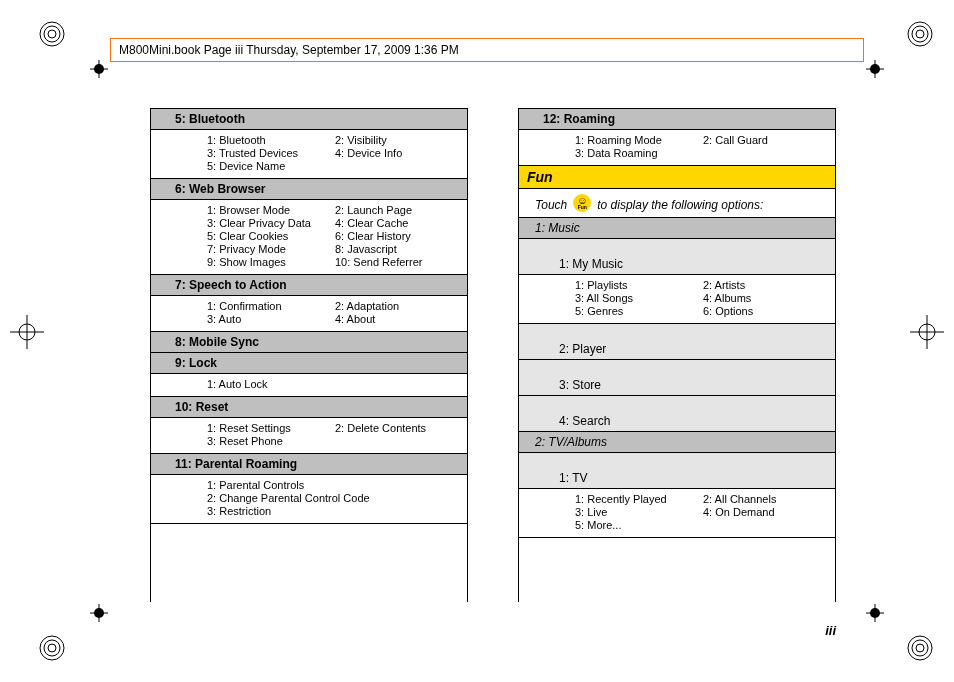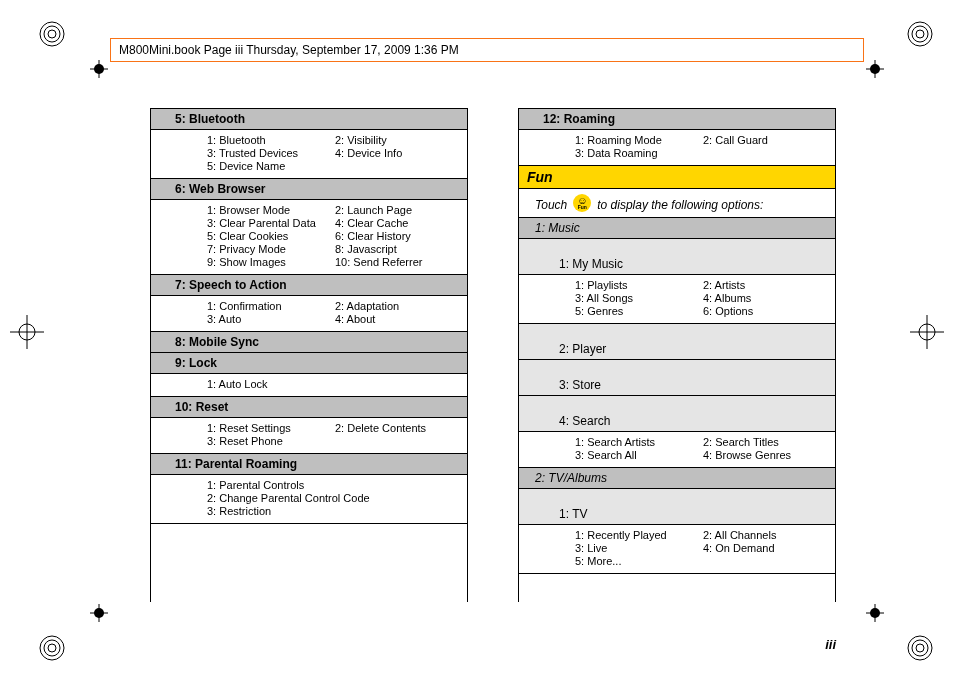--- a/index.html
+++ b/index.html
@@ -44,21 +44,21 @@
     width: 18px; height: 18px; border-radius: 50%;
     background: #ffd600; display: inline-flex; align-items: center;
     justify-content: center; font-size: 8px; font-style: normal; flex-direction:column;
     font-weight:bold;
   }
   .note .icon::before { content:"☺"; font-size:10px; line-height:8px;}
   .note .icon span{font-size:5px; line-height:5px;}
   .items { padding: 4px 8px 6px 56px; display: grid; grid-template-columns: 1fr 1fr; column-gap: 4px; row-gap: 1px; font-size: 11px; }
   .items.single { grid-template-columns: 1fr; }
   .pagenum {
-    position: absolute; bottom: 30px; right: 118px;
+    position: absolute; bottom: 44px; right: 118px;
     font-style: italic; font-weight: bold; font-size: 13px;
   }
 </style>
 </head>
 <body>
 
 <div class="reg reg-tl">
     <svg width="28" height="28">
       <circle cx="14" cy="14" r="12" fill="none" stroke="#000"></circle>
       <circle cx="14" cy="14" r="8" fill="none" stroke="#000"></circle>
@@ -140,21 +140,21 @@
         <span>1: Bluetooth</span>
         <span>2: Visibility</span>
         <span>3: Trusted Devices</span>
         <span>4: Device Info</span>
         <span>5: Device Name</span>
       </div>
       <div class="row sec-head l1">6: Web Browser</div>
       <div class="row items">
         <span>1: Browser Mode</span>
         <span>2: Launch Page</span>
-        <span>3: Clear Parental Data</span>
+        <span>3: Clear Privacy Data</span>
         <span>4: Clear Cache</span>
         <span>5: Clear Cookies</span>
         <span>6: Clear History</span>
         <span>7: Privacy Mode</span>
         <span>8: Javascript</span>
         <span>9: Show Images</span>
         <span>10: Send Referrer</span>
       </div>
       <div class="row sec-head l1">7: Speech to Action</div>
       <div class="row items">
@@ -202,26 +202,20 @@
         <span>1: Playlists</span>
         <span>2: Artists</span>
         <span>3: All Songs</span>
         <span>4: Albums</span>
         <span>5: Genres</span>
         <span>6: Options</span>
       </div>
       <div class="row sec-head l2">2: Player</div>
       <div class="row sec-head l2">3: Store</div>
       <div class="row sec-head l2">4: Search</div>
-      <div class="row items">
-        <span>1: Search Artists</span>
-        <span>2: Search Titles</span>
-        <span>3: Search All</span>
-        <span>4: Browse Genres</span>
-      </div>
       <div class="row sec-head l1i">2: TV/Albums</div>
       <div class="row sec-head l2">1: TV</div>
       <div class="row items">
         <span>1: Recently Played</span>
         <span>2: All Channels</span>
         <span>3: Live</span>
         <span>4: On Demand</span>
         <span>5: More...</span>
       </div>
     </div>

